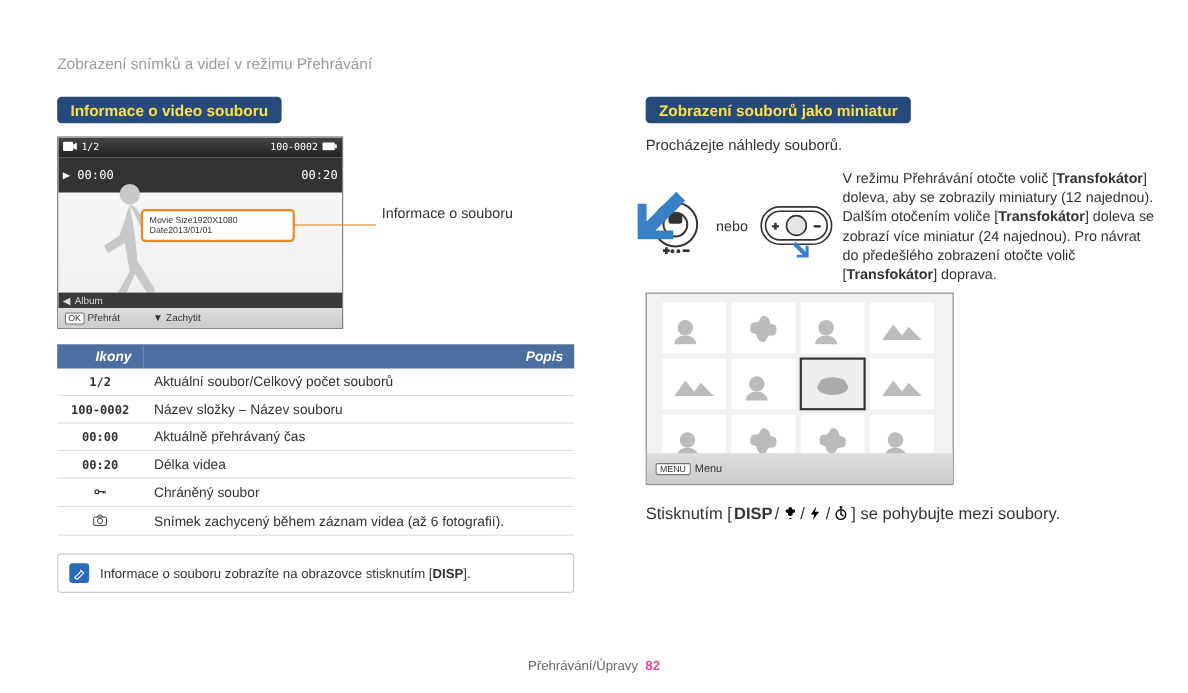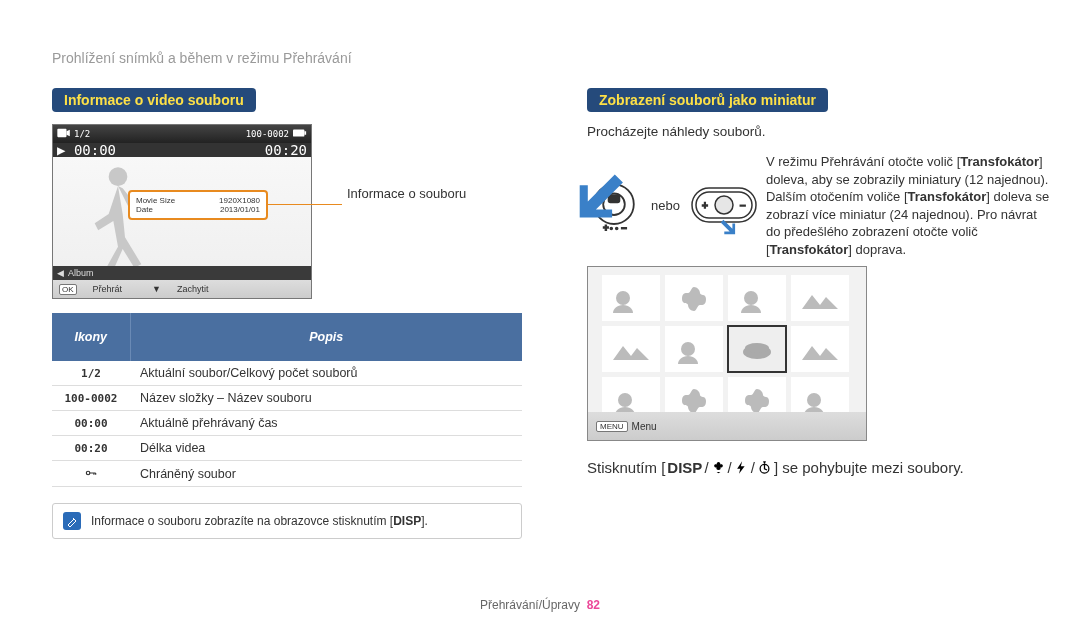--- a/index.html
+++ b/index.html
@@ -52,58 +52,58 @@
   }
   .lcd .topbar {
     position: absolute; top:0; left:0; right:0; height:18px;
     background: linear-gradient(#444,#222);
     color:#fff; font-size:9px;
     display:flex; align-items:center; padding:0 4px; justify-content:space-between;
     font-family: monospace;
   }
   .lcd .topbar .r { display:flex; gap:4px; align-items:center;}
   .lcd .midbar {
-    position:absolute; top:18px; left:0; right:0; height:14px;
-    background:#333; color:#fff; font-size:14px; font-family:monospace;
+    position:absolute; top:18px; left:0; right:0; height:32px;
+    background:#333; color:#fff; font-size:11px; font-family:monospace;
     display:flex; justify-content:space-between; padding:0 4px; align-items:center;
   }
   .lcd .dancer {
     position:absolute; top:40px; left:30px; width:70px; height:100px;
     color:#bbb;
   }
   .lcd .infobox {
     position:absolute; top:65px; left:75px; width:140px;
     border:2px solid #e88a1f; border-radius:4px; background:#fff; padding:4px 6px;
     font-size:8px;
   }
-  .lcd .infobox .row { display:flex; justify-content:space-between; }
+  .lcd .infobox .row { display:flex; justify-content:flex-start; }
   .lcd .albumbar {
     position:absolute; bottom:18px; left:0; right:0; height:14px;
     background:#3a3a3a; color:#ddd; font-size:9px;
     display:flex; align-items:center; padding:0 4px; gap:4px;
   }
   .lcd .bottombar {
     position:absolute; bottom:0; left:0; right:0; height:18px;
     background:linear-gradient(#ddd,#ccc); font-size:9px;
     display:flex; align-items:center; padding:0 6px; gap:30px;
   }
-  .lcd .bottombar .k { display:inline-flex; align-items:center; gap:16px;}
+  .lcd .bottombar .k { display:inline-flex; align-items:center; gap:3px;}
   .lcd .bottombar .btn { border:1px solid #777; border-radius:2px; padding:0 2px; background:#fff; font-size:8px;}
   .callout-line {
     position:absolute; top:80px; left:215px; width:75px; height:1px; background:#e88a1f;
   }
   .callout-text {
     position:absolute; top:62px; left:295px; font-size:13px;
   }
   table.icons {
     width:100%; border-collapse:collapse; margin-top:14px; font-size:12.5px;
   }
   table.icons th {
     background:#4a6fa0; color:#fff; font-style:italic; font-weight:bold;
-    text-align:center; padding:17px 10px; font-size:12.5px;
+    text-align:right; padding:4px 10px; font-size:12.5px;
   }
   table.icons th:first-child { border-right:1px solid #6a8ab5; width:78px;}
   table.icons td {
     border-bottom:1px solid #ddd; padding:5px 10px; vertical-align:middle;
   }
   table.icons td.ico { text-align:center; font-family:monospace; font-weight:bold; font-size:11px;}
   .notebox {
     margin-top:16px; border:1px solid #ccc; border-radius:3px;
     display:flex; align-items:center; padding:8px 10px; gap:10px; font-size:12px;
   }
@@ -159,21 +159,21 @@
   .navline .navicon svg { width:15px; height:15px; vertical-align:-2px;}
   .footer {
     position:absolute; bottom:18px; left:0; right:0; text-align:center; font-size:12px; color:#666;
   }
   .footer b { color:#ec4899; }
   .key-icon svg, .lock-icon svg, .camera-icon svg { width:14px; height:14px; vertical-align:-2px;}
 </style>
 </head>
 <body>
 
-<div class="breadcrumb">Prohlížení snímků a během v režimu Přehrávání</div>
+<div class="breadcrumb">Zobrazení snímků a videí v režimu Přehrávání</div>
 
 <div class="col-left">
   <div class="section-label">Informace o video souboru</div>
 
   <div style="position:relative;">
     <div class="lcd">
       <div class="topbar">
         <span style="display:flex;gap:3px;align-items:center">
           <span>
             <svg viewBox="0 0 16 12" width="14" height="10" fill="#fff">
@@ -254,20 +254,28 @@
           <td class="ico">00:20</td>
           <td>Délka videa</td>
         </tr>
       <tr>
         <td class="ico"><span class="key-icon"><svg viewBox="0 0 24 24" fill="none" stroke="#333" stroke-width="2">
                 <circle cx="7" cy="12" r="3"></circle>
                 <path d="M10 12h10M17 12v3M20 12v3"></path>
               </svg></span></td>
         <td>Chráněný soubor</td>
       </tr>
+      <tr>
+        <td class="ico"><span class="camera-icon"><svg viewBox="0 0 24 20" fill="none" stroke="#333" stroke-width="1.5">
+                <rect x="2" y="5" width="20" height="13" rx="2"></rect>
+                <path d="M8 5l2-3h4l2 3"></path>
+                <circle cx="12" cy="11" r="4"></circle>
+              </svg></span></td>
+        <td>Snímek zachycený během záznam videa (až 6 fotografií).</td>
+      </tr>
     </tbody>
   </table>
 
   <div class="notebox">
     <span class="noteicon">
         <svg viewBox="0 0 24 24" fill="none" stroke="#fff" stroke-width="2">
           <path d="M4 20l4-4 8-8 4 4-8 8-4 4z"></path>
           <path d="M14 6l4 4"></path>
         </svg>
       </span>

